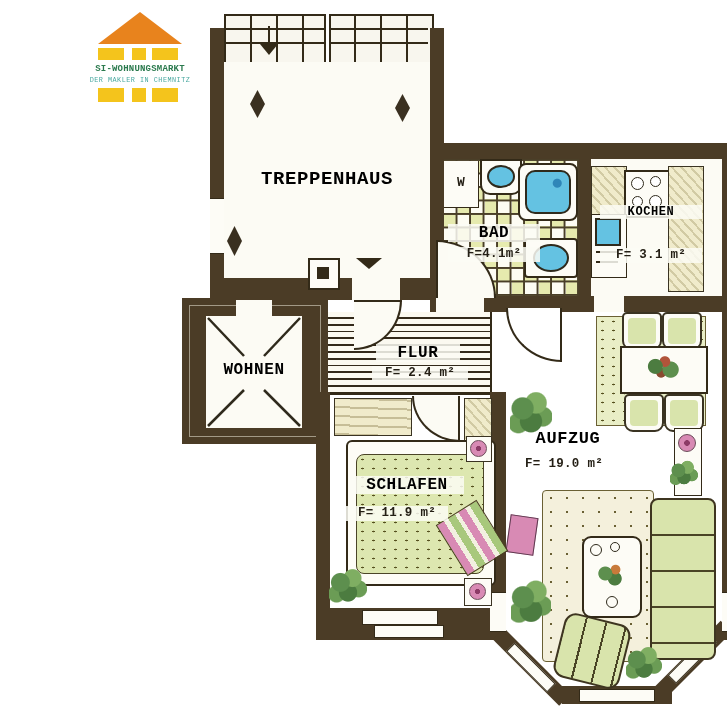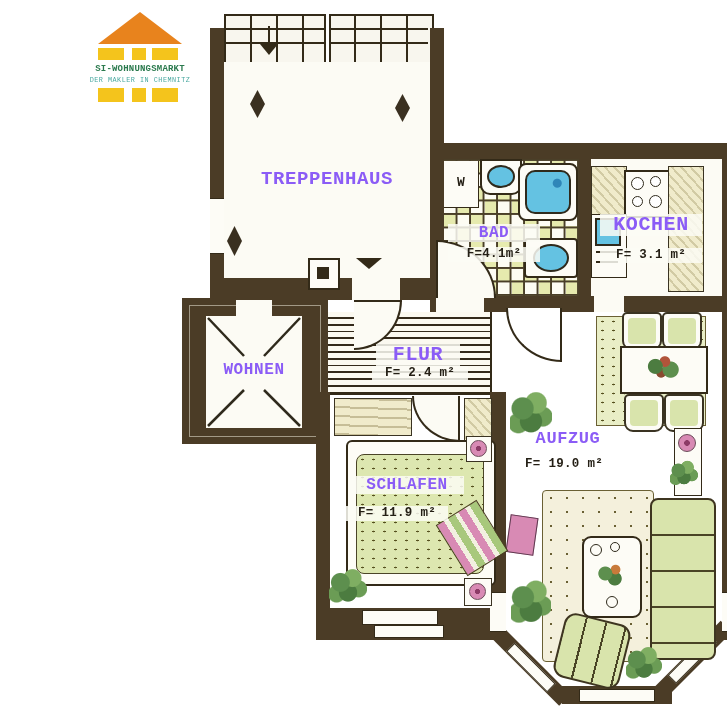--- a/index.html
+++ b/index.html
@@ -2,21 +2,21 @@
 <html><head>
 <meta charset="utf-8">
 <style>
   html,body{margin:0;padding:0;background:#fff;}
   .canvas{position:relative;width:727px;height:720px;background:#fff;overflow:hidden;
           font-family:Liberation Mono, monospace;margin-left:24px;}
   .abs{position:absolute;}
   .wall{position:absolute;background:#4b3c26;}
   .thin{position:absolute;background:#332a18;}
   .roomfill{position:absolute;background:#fcfbf4;}
-  .room-label{position:absolute;font-weight:bold;color:#8b5cf6;text-align:center;
+  .room-label{position:absolute;font-weight:bold;color:#000000;text-align:center;
               letter-spacing:.6px;z-index:6;line-height:1;}
   .area-label{position:absolute;font-weight:bold;color:#241f15;text-align:center;
               font-size:12.5px;z-index:6;line-height:1;letter-spacing:.3px;}
   .halo{background:rgba(252,251,244,.85);padding:1px 3px;}
   .stairs{position:absolute;border:2px solid #332a18;
           background:repeating-linear-gradient(90deg,#f8f6ee 0 24px,#332a18 24px 26px);}
   .rail{position:absolute;background:#332a18;height:2px;}
   .tiles{position:absolute;
     background:
       repeating-linear-gradient(0deg,transparent 0 12px,#4a3f28 12px 13.5px),
@@ -134,26 +134,26 @@
     <div class="burner" style="left:24px;top:4px;width:9px;height:9px;"></div>
     <div class="burner" style="left:6px;top:24px;width:9px;height:9px;"></div>
     <div class="burner" style="left:23px;top:23px;width:11px;height:11px;"></div>
   </div>
   <div class="counter" style="left:644px;top:166px;width:34px;height:124px;"></div>
   <div class="whitebox" style="left:567px;top:214px;width:34px;height:62px;border-width:1.8px;">
     <div class="abs blue" style="left:3px;top:3px;width:22px;height:24px;"></div>
     <div class="abs" style="left:4px;top:36px;width:22px;height:2px;background:#332a18;"></div>
     <div class="abs" style="left:4px;top:46px;width:22px;height:2px;background:#332a18;"></div>
   </div>
-  <div class="room-label halo" style="left:576px;top:214px;width:96px;font-size:20px;">KOCHEN</div>
+  <div class="room-label halo" style="left:576px;top:205px;width:96px;font-size:12px;">KOCHEN</div>
   <div class="area-label halo" style="left:576px;top:248px;width:96px;">F= 3.1 m²</div>
 
   <div class="stripes" style="left:304px;top:312px;width:163px;height:80px;"></div>
   <div class="thin" style="left:466px;top:312px;width:2px;height:80px;"></div>
-  <div class="room-label halo" style="left:352px;top:344px;width:78px;font-size:20px;">FLUR</div>
+  <div class="room-label halo" style="left:352px;top:344px;width:78px;font-size:16px;">FLUR</div>
   <div class="area-label halo" style="left:348px;top:366px;width:90px;">F= 2.4 m²</div>
   <div class="thin" style="left:304px;top:392px;width:178px;height:3px;"></div>
 
   <div class="wall" style="left:292px;top:392px;width:14px;height:248px;"></div>
   <div class="wall" style="left:466px;top:392px;width:16px;height:248px;"></div>
   <div class="wall" style="left:292px;top:608px;width:190px;height:32px;"></div>
   <div class="win" style="left:338px;top:610px;width:74px;height:13px;"></div>
   <div class="win" style="left:350px;top:625px;width:68px;height:11px;"></div>
 
   <div class="counter" style="left:310px;top:398px;width:76px;height:36px;background-image:repeating-linear-gradient(2deg,rgba(120,105,55,.35) 0 2px,transparent 2px 9px);"></div>

